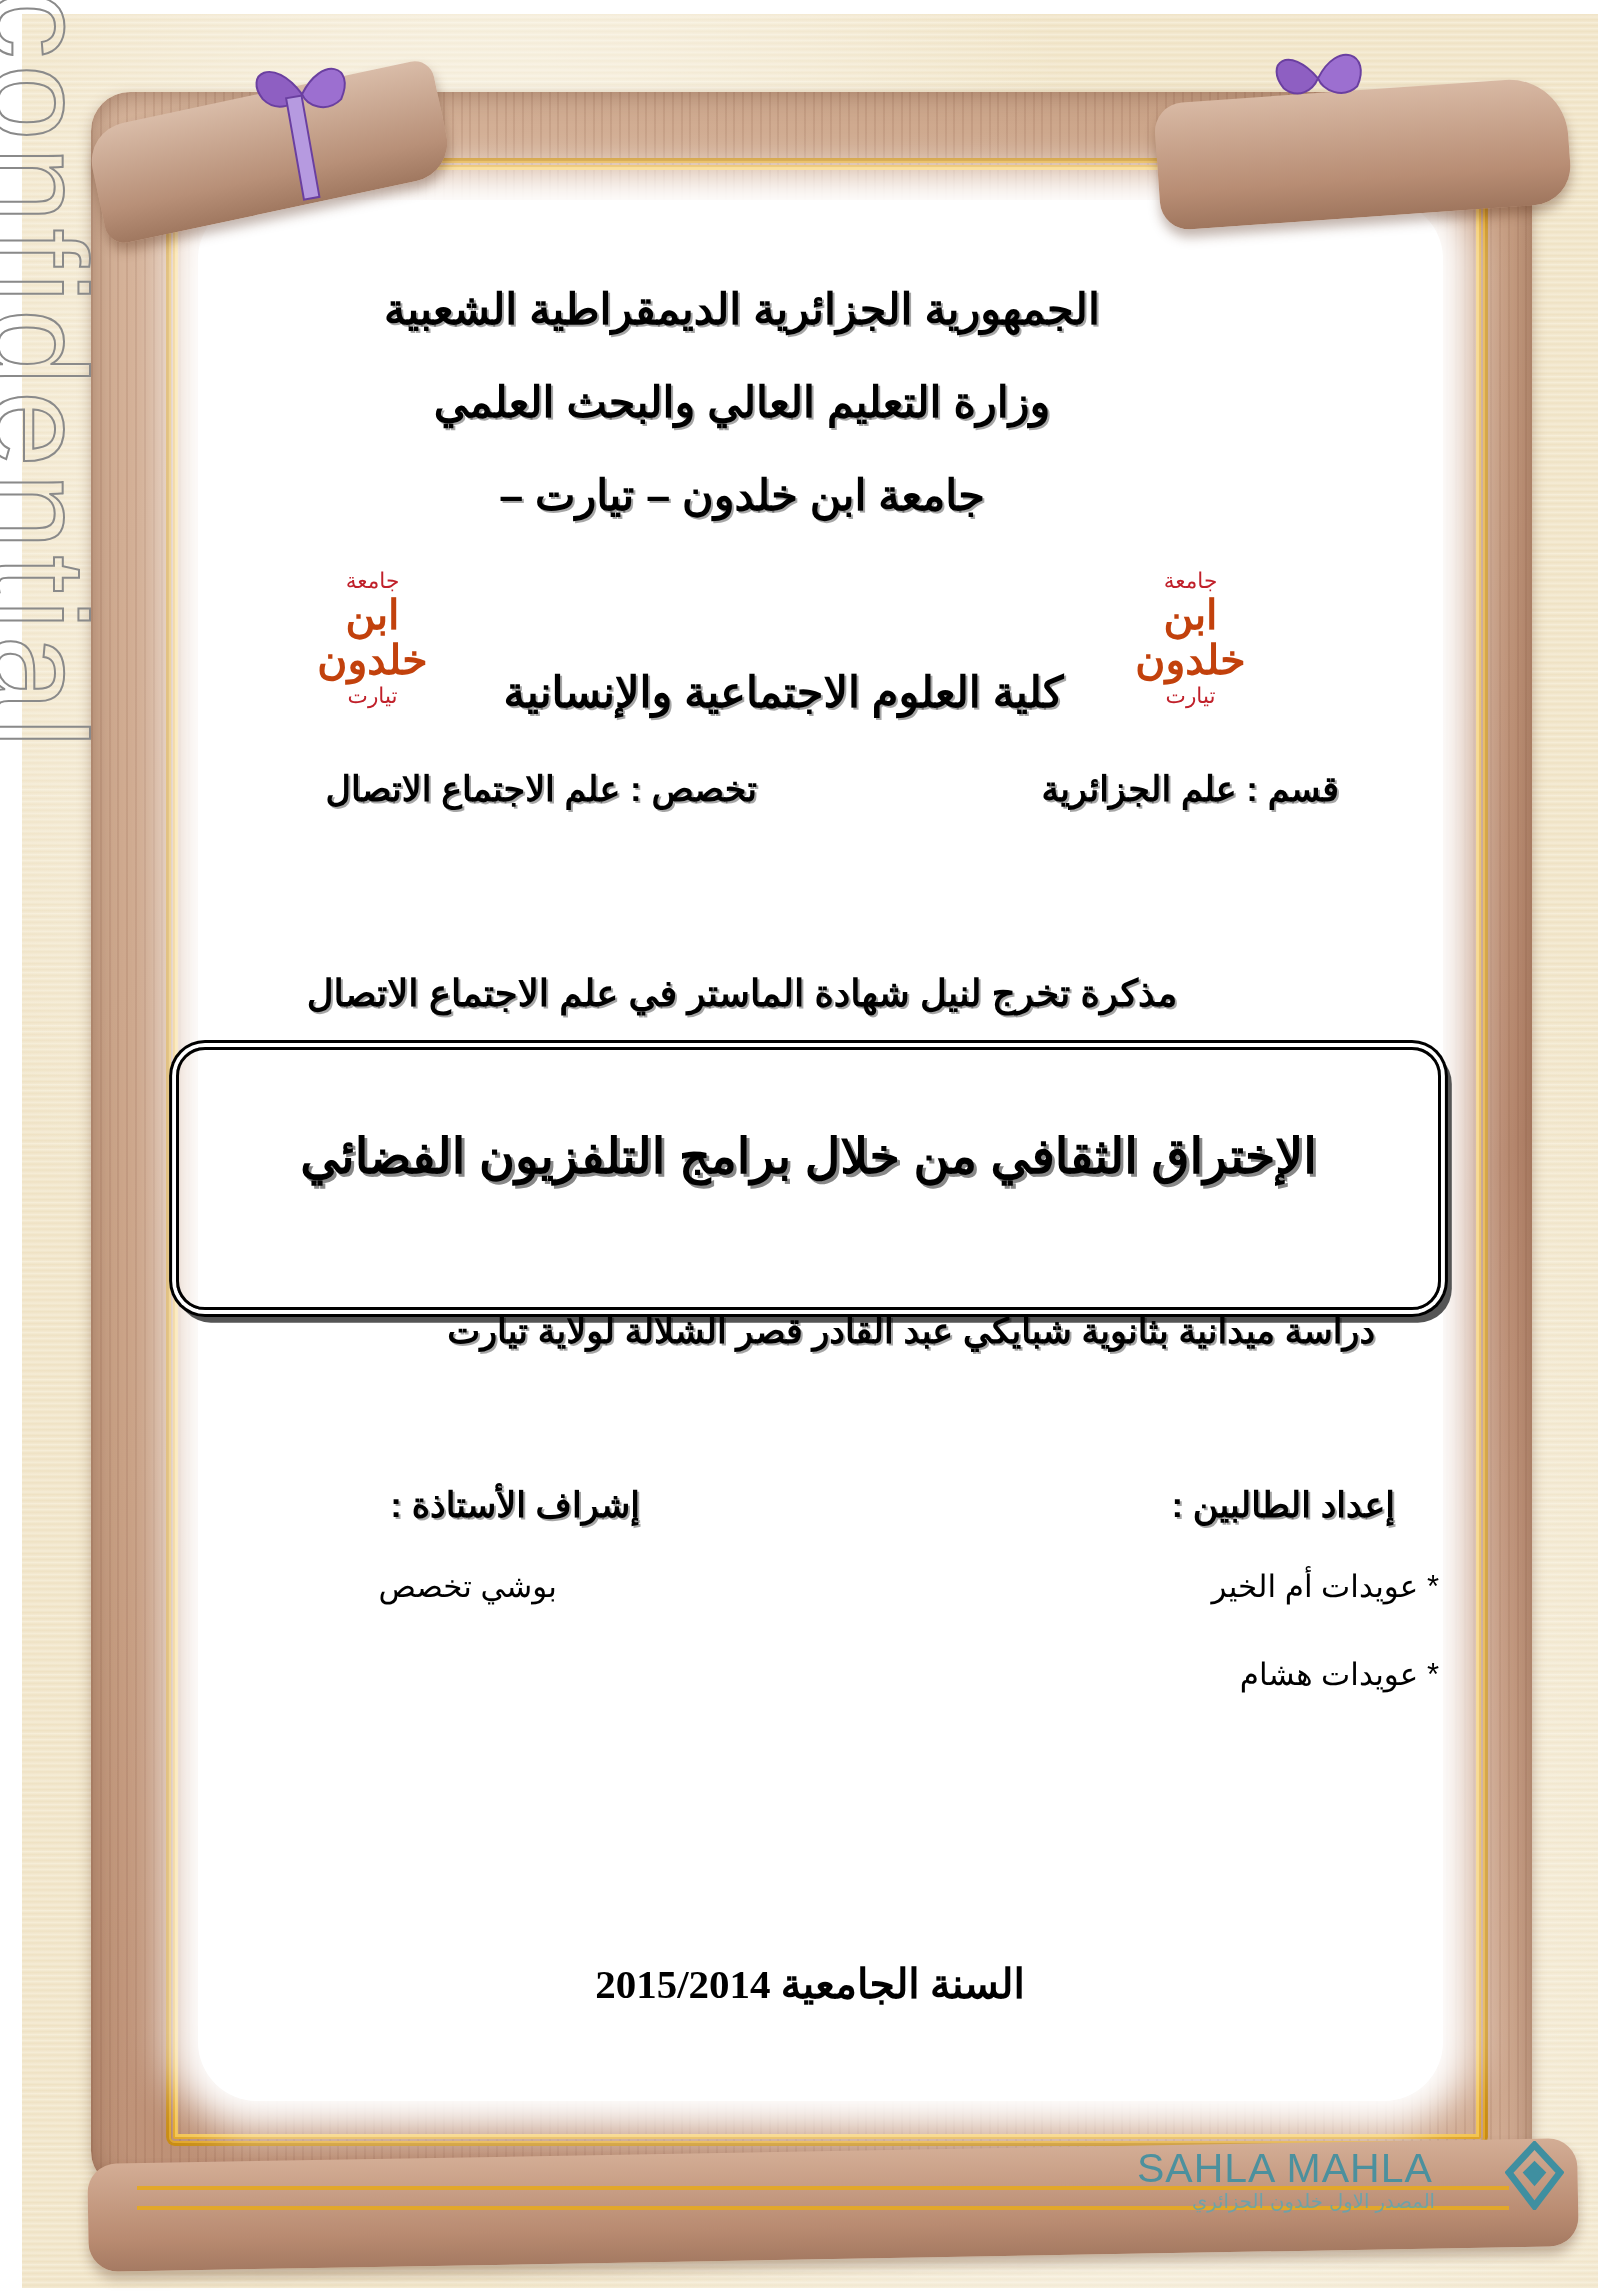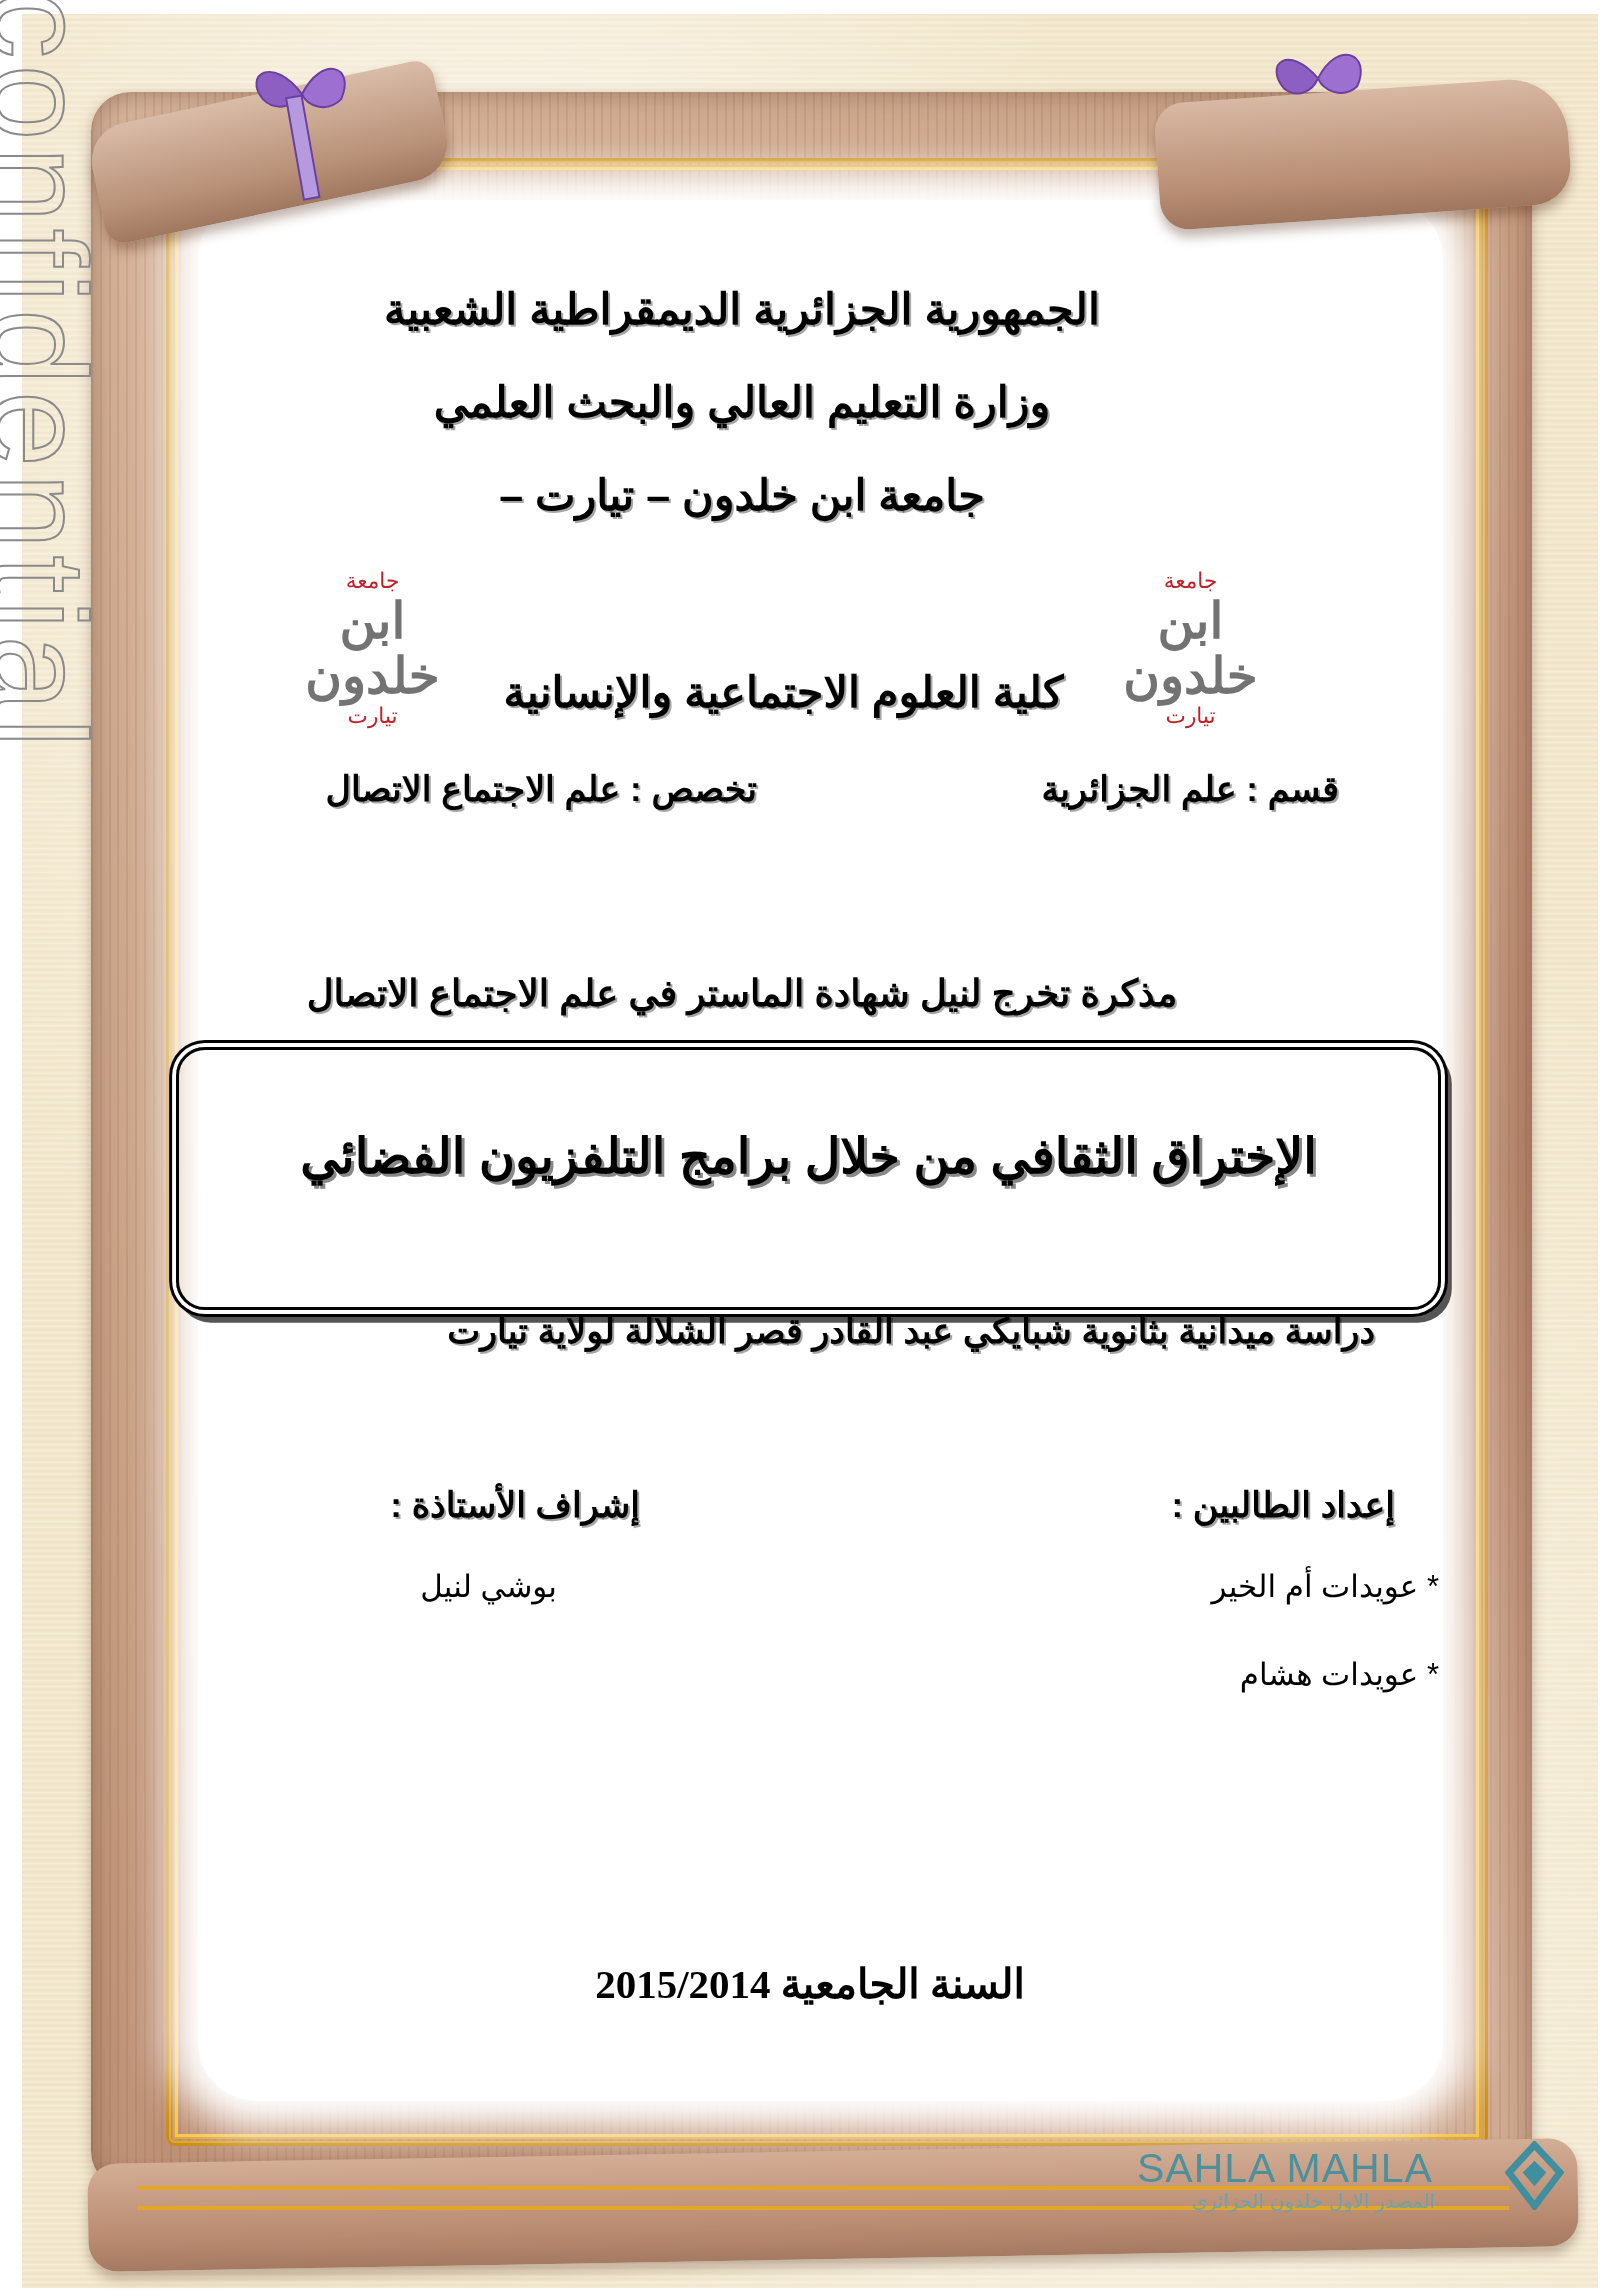--- a/index.html
+++ b/index.html
@@ -80,21 +80,21 @@
     font-weight:bold; color:#000; white-space:nowrap;
     text-shadow:2px 2px 0 rgba(0,0,0,0.35);
   }
   .center { left:0; width:1484px; text-align:center; }
   .h1 { font-size:43px; }
   .logo {
     position:absolute; width:147px; height:137px; text-align:center;
     font-family:"DejaVu Serif", serif;
   }
   .logo .top { color:#c0202a; font-size:21.6px; display:block; }
-  .logo .mid { color:#737373; font-size:50px; font-weight:bold; display:block; line-height:1.1; }
+  .logo .mid { color:#c2410c; font-size:41px; font-weight:bold; display:block; line-height:1.1; }
   .logo .bot { color:#c0202a; font-size:21.6px; display:block; }
   .title-box {
     position:absolute; left:176px; top:1047px; width:1259px; height:257px;
     border:3.9px solid #000; border-radius:29px;
     box-shadow: 0 0 0 3.9px #fff, 0 0 0 6.9px #000, 5.9px 7.8px 0 4.9px #555;
   }
   .title-box .t {
     position:absolute; top:78px; left:0; width:100%; text-align:center;
     direction:rtl; font-family:"Liberation Sans", sans-serif; font-weight:bold;
     font-size:49px; color:#000; text-shadow:2.9px 2.9px 0 #888;
@@ -172,21 +172,21 @@
   <div class="t">الإختراق الثقافي من خلال برامج التلفزيون الفضائي</div>
 </div>
 
 <div class="ar" style="right:245px; top:1311px; font-size:35px;">دراسة ميدانية بثانوية شبايكي عبد القادر قصر الشلالة لولاية تيارت</div>
 
 <div class="ar" style="right:225px; top:1485px; font-size:35px;">إعداد الطالبين :</div>
 <div class="ar plain" style="right:181px; top:1568px;">* عويدات أم الخير</div>
 <div class="ar plain" style="right:181px; top:1656px;">* عويدات هشام</div>
 
 <div class="ar" style="right:980px; top:1485px; font-size:35px;">إشراف الأستاذة :</div>
-<div class="ar plain" style="right:1063px; top:1568px;">بوشي لنيل</div>
+<div class="ar plain" style="right:1063px; top:1568px;">بوشي تخصص</div>
 
 <div class="year">السنة الجامعية 2015/2014</div>
 
 <div class="sahla">
   <div class="brand">SAHLA MAHLA</div>
   <div class="sub">المصدر الاول خلدون الجزائري</div>
   <svg class="emblem" viewBox="0 0 60 70">
     <path d="M30 4 L56 32 L30 66 L4 32 Z" fill="none" stroke="#3f8fa0" stroke-width="7"></path>
     <path d="M18 32 L30 20 L42 32 L30 46 Z" fill="#3f8fa0"></path>
   </svg>

